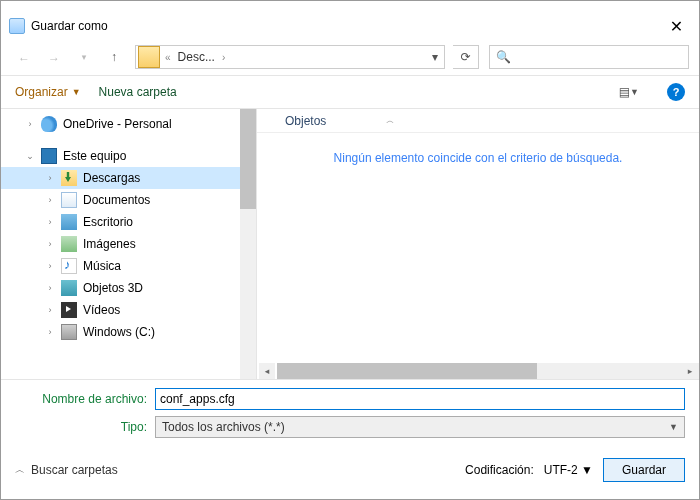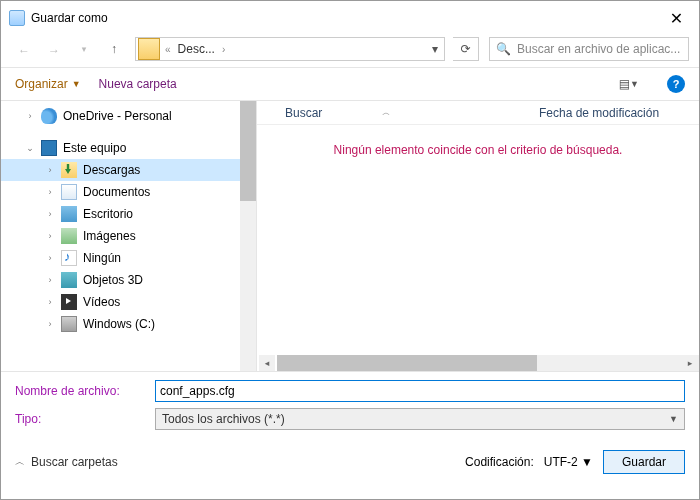--- a/index.html
+++ b/index.html
@@ -1,67 +1,67 @@
 <!DOCTYPE html>
 <html><head>
 <meta charset="utf-8">
 <style>
 * { box-sizing: border-box; margin: 0; padding: 0; font-family: "Segoe UI", Tahoma, sans-serif; font-size: 12px; }
 body { background: #fff; width: 700px; height: 500px; overflow: hidden; border: 1px solid #999; position: relative; }
 
-.titlebar { height: 30px; display: flex; align-items: center; padding: 4px 0 0 8px; }
+.titlebar { height: 30px; display: flex; align-items: center; padding: 4px 0 0 8px; margin-top: 8px; }
 .titlebar .icon { width: 16px; height: 16px; margin-right: 6px; }
 .titlebar .title { flex: 1; font-size: 12px; }
 .titlebar .close { width: 45px; height: 30px; display: flex; align-items: center; justify-content: center; font-size: 16px; }
 
 .navbar { height: 36px; display: flex; align-items: center; padding: 0 10px; gap: 4px; }
 .navbtn { width: 26px; height: 26px; display:flex; align-items:center; justify-content:center; color:#555; }
 .navbtn.disabled { color: #bbb; }
 .addrwrap { flex:1; display:flex; align-items:center; border:1px solid #ccc; height:24px; background:#fff; margin:0 4px;}
 .addrwrap .folder-ico { width:22px; height:22px; margin:0 2px; }
 .addrwrap .crumb { padding:0 4px; color:#333; white-space:nowrap; overflow:hidden; text-overflow:ellipsis; max-width:160px;}
 .addrwrap .sep { color:#888; padding:0 3px; font-size:10px;}
 .addrwrap .dd { width:18px; text-align:center; color:#555; }
 .refresh { width:26px; height:24px; border:1px solid #ccc; border-left:none; display:flex;align-items:center;justify-content:center; color:#555; margin-right:6px;}
 .search { flex:0 0 200px; height:24px; border:1px solid #ccc; display:flex; align-items:center; padding:0 6px; color:#888;}
 .search .sico { margin-right:6px; color:#888;}
 .search .ph { white-space:nowrap; overflow:hidden; text-overflow:ellipsis; }
 
 .toolbar { height:34px; border-top:1px solid #e5e5e5; border-bottom:1px solid #e5e5e5; background:#fff; display:flex; align-items:center; padding:0 14px; gap:18px;}
 .toolbar .org { color:#a16207; display:flex; align-items:center; gap:4px;}
-.toolbar .newf { color:#701a75; }
+.toolbar .newf { color:#14532d; }
 .toolbar .spacer { flex:1; }
 .toolbar .view { color:#555; display:flex; align-items:center; gap:2px;}
 .toolbar .help { width:18px;height:18px;border-radius:50%;background:#0078d7;color:#fff;display:flex;align-items:center;justify-content:center;font-size:11px;font-weight:bold; margin-left:10px;}
 
 .body { display:flex; height: 270px; }
 .tree { width:256px; border-right:1px solid #e5e5e5; position:relative; overflow:hidden; }
 .tree .scroll { position:absolute; right:0; top:0; width:16px; height:100%; background:#f0f0f0;}
 .tree .thumb { position:absolute; right:0; top:0; width:16px; height:100px; background:#c2c2c2;}
 .tree ul { list-style:none; padding: 4px 0 0 0; }
 .tree li { display:flex; align-items:center; height:22px; padding-left:24px; gap:6px; cursor:default;}
 .tree li.indent { padding-left:44px; }
 .tree li.selected { background:#cde8ff; }
 .tree li .exp { width:10px; color:#777; font-size:9px; display:inline-block; text-align:center;}
 .tico { width:16px; height:16px; display:inline-block; flex-shrink:0; }
 
 .list { flex:1; position:relative; }
 .list .cols { display:flex; height:24px; align-items:center; border-bottom:1px solid #eee; padding-left:28px; color:#314a6b;}
 .list .cols .c1 { flex:1; display:flex; align-items:center; gap:60px;}
 .list .cols .c2 { width:160px; }
 .list .cols .sorticon { font-size:8px; color:#888; }
-.list .empty { text-align:center; color:#be185d; padding:18px 20px; }
+.list .empty { text-align:center; color:#3b82f6; padding:18px 20px; }
 .list .hscroll { position:absolute; bottom:0; left:20px; right:18px; height:16px; background:#f0f0f0;}
 .list .hthumb { position:absolute; bottom:0; left:20px; width:260px; height:16px; background:#c2c2c2;}
 .list .hr { position:absolute; bottom:0; right:0; width:18px; height:16px; background:#f0f0f0; display:flex;align-items:center;justify-content:center; color:#666; font-size:9px;}
 .list .hl { position:absolute; bottom:0; left:2px; width:16px; height:16px; background:#f0f0f0; display:flex;align-items:center;justify-content:center; color:#666; font-size:9px;}
 
 .form { border-top:1px solid #e5e5e5; padding:8px 14px 6px 14px; }
 .form .row { display:flex; align-items:center; margin-bottom:6px; }
-.form .lbl { width:140px; padding-right:8px; color:#a21caf;}
+.form .lbl { width:140px; text-align:right; padding-right:8px; color:#15803d;}
 .form .field { flex:1; }
 .form input[type=text] { width:100%; height:22px; border:1px solid #0078d7; padding:0 4px; font-size:12px; outline:none;}
 .form .typewrap { flex:1; height:22px; border:1px solid #acacac; background:#efefef; display:flex; align-items:center; padding:0 6px; justify-content:space-between; color:#333;}
 .form .dd2 { color:#555; font-size:9px; }
 
 .footer { display:flex; align-items:center; padding:8px 14px 12px 14px; gap:10px;}
 .footer .hide { display:flex; align-items:center; gap:6px; color:#333; }
 .footer .spacer { flex:1; }
 .btn { min-width:82px; height:24px; border:1px solid #acacac; background:#e1e1e1; display:flex; align-items:center; justify-content:center; padding:0 12px;}
 .btn.primary { border:1px solid #0078d7; background:#e5f1fb;}
@@ -100,21 +100,20 @@
     <span class="tico ico-folder folder-ico"></span>
     <span class="sep">«</span>
     <span class="crumb">Desc...</span>
     <span class="sep">›</span>
     <span style="flex:1"></span>
     <span class="dd">▾</span>
   </div>
   <div class="refresh">⟳</div>
   <div class="search">
     <span class="sico">🔍</span>
-    <span class="ph">Buscar en archivo de aplicac...</span>
   </div>
 </div>
 
 <div class="toolbar">
   <div class="org">
     <span>Organizar</span>
     <span style="font-size:9px;">▼</span>
   </div>
   <div class="newf">Nueva carpeta</div>
   <div class="spacer"></div>
@@ -155,21 +154,21 @@
           <span>Escritorio</span>
         </li>
         <li class="indent ">
           <span class="exp">›</span>
           <span class="tico ico-img"></span>
           <span>Imágenes</span>
         </li>
         <li class="indent ">
           <span class="exp">›</span>
           <span class="tico ico-music"></span>
-          <span>Ningún</span>
+          <span>Música</span>
         </li>
         <li class="indent ">
           <span class="exp">›</span>
           <span class="tico ico-3d"></span>
           <span>Objetos 3D</span>
         </li>
         <li class="indent ">
           <span class="exp">›</span>
           <span class="tico ico-vid"></span>
           <span>Vídeos</span>
@@ -179,24 +178,23 @@
           <span class="tico ico-drive"></span>
           <span>Windows (C:)</span>
         </li>
       </ul>
     <div class="scroll"></div>
     <div class="thumb"></div>
   </div>
   <div class="list">
     <div class="cols">
       <div class="c1">
-        <span>Buscar</span>
+        <span>Objetos</span>
         <span class="sorticon">︿</span>
       </div>
-      <div class="c2">Fecha de modificación</div>
     </div>
     <div class="empty">Ningún elemento coincide con el criterio de búsqueda.</div>
     <div class="hl">◂</div>
     <div class="hscroll"></div>
     <div class="hthumb"></div>
     <div class="hr">▸</div>
   </div>
 </div>
 
 <div class="form">

